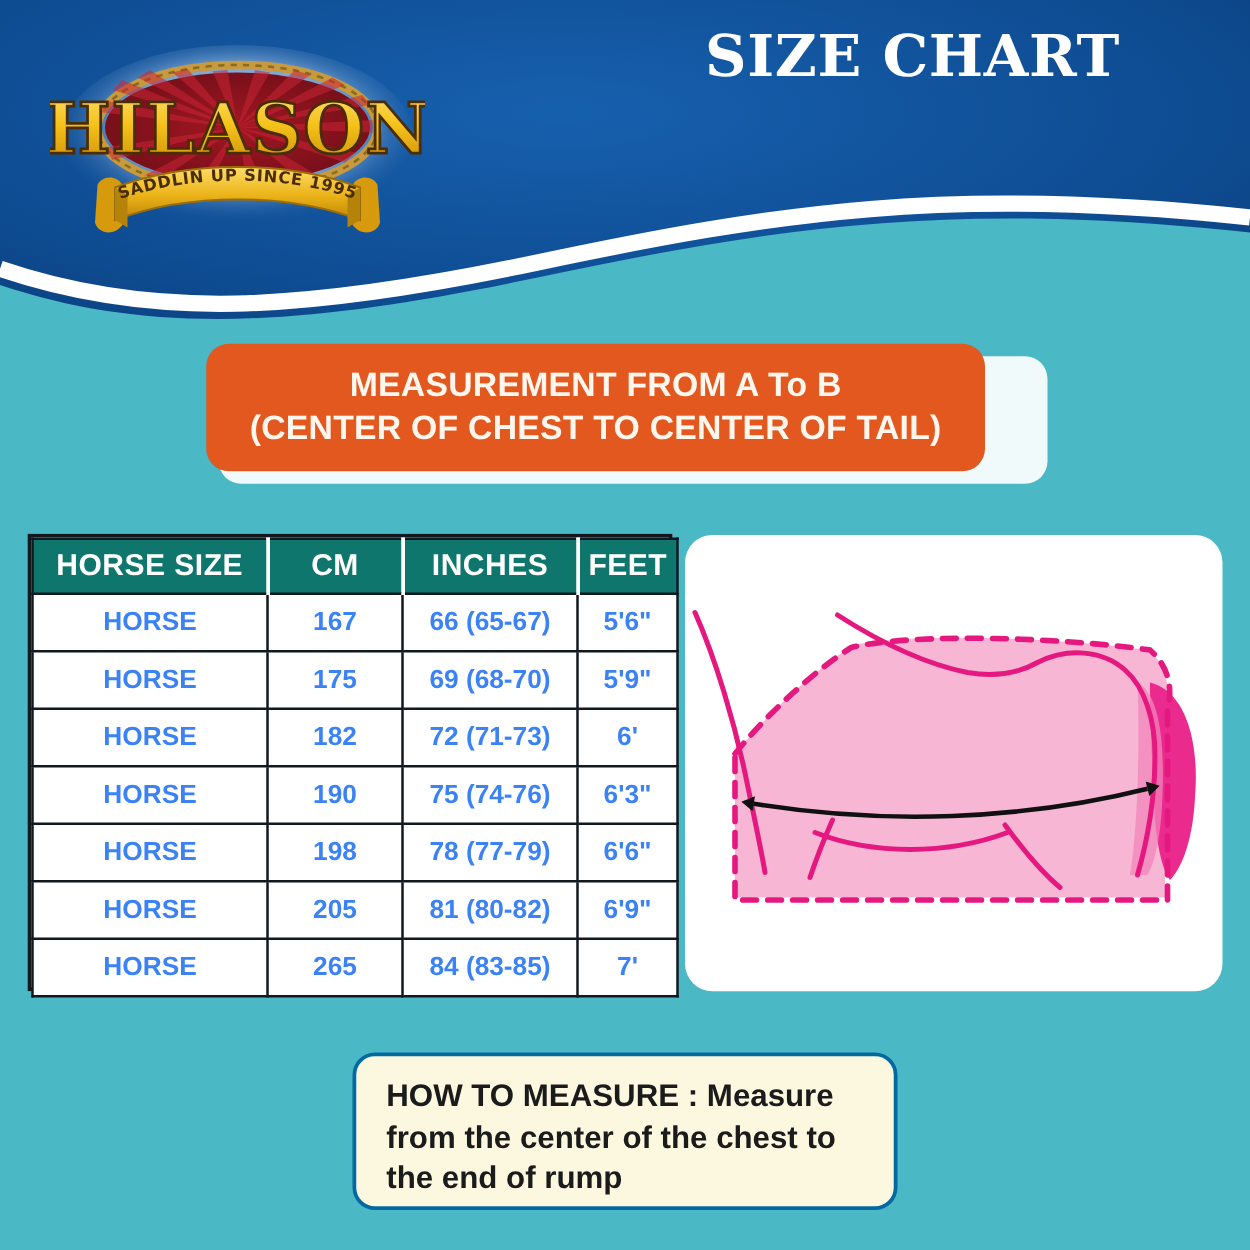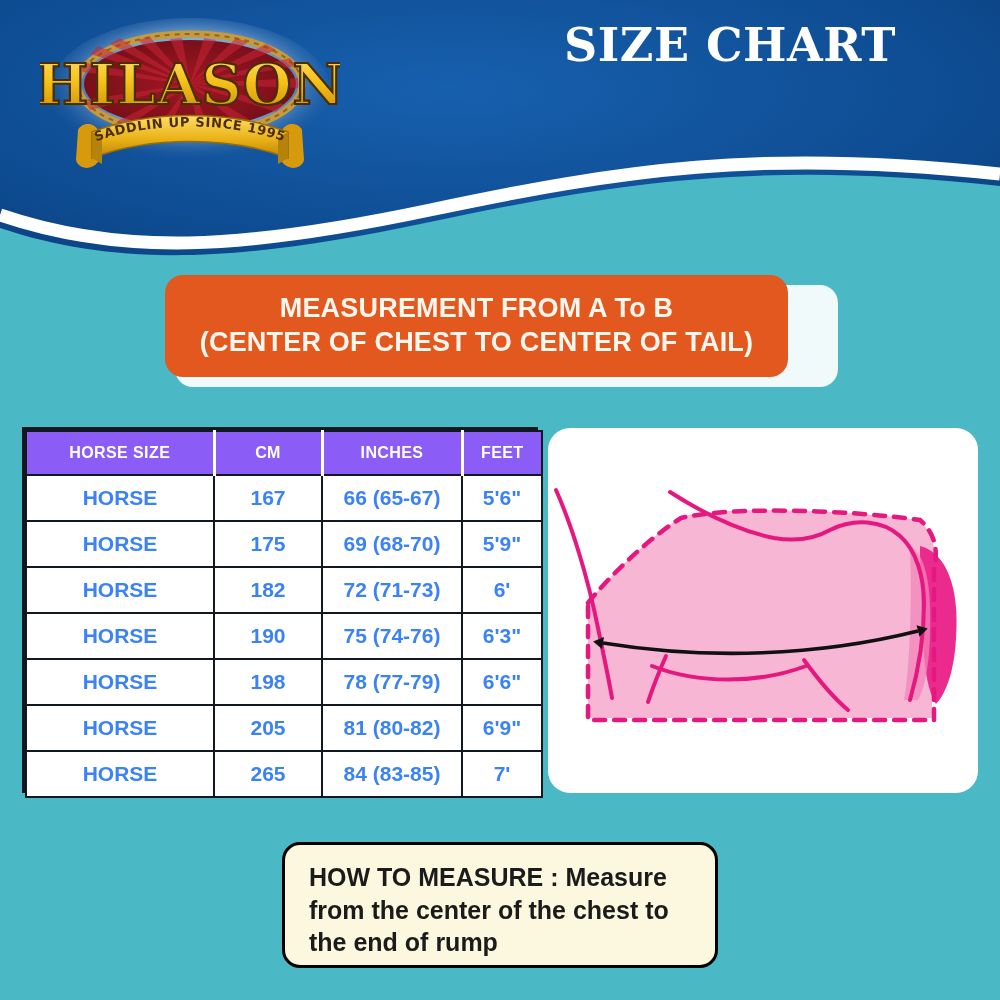--- a/index.html
+++ b/index.html
@@ -7,21 +7,21 @@
     width:1000px;height:1000px;overflow:hidden;
     font-family:"Liberation Sans", sans-serif;
     background:#4BB8C6;
     position:relative;
   }
   #stage{position:absolute;inset:0;width:1000px;height:1000px;}
 
   
   .header-bg{position:absolute;left:0;top:0;width:1000px;height:300px;}
 
-  .logo{position:absolute;left:40px;top:12px;width:300px;height:170px;}
+  .logo{position:absolute;left:40px;top:30px;width:300px;height:170px;}
   .logo svg{display:block;}
 
   .title{
     position:absolute;left:470px;top:20px;width:520px;
     text-align:center;color:#ffffff;
     font-family:"DejaVu Serif", serif;
     font-weight:700;font-size:46px;line-height:1.12;
     letter-spacing:0.5px;
     text-transform:uppercase;
   }
@@ -46,21 +46,21 @@
   .table-wrap{
     position:absolute;left:22px;top:427px;width:516px;height:366px;
     border:3px solid #12181f;background:#ffffff;box-sizing:border-box;
   }
   table.size-table{border-collapse:collapse;width:100%;height:100%;table-layout:fixed;}
   table.size-table th,table.size-table td{
     border:2px solid #12181f;text-align:center;vertical-align:middle;
     font-weight:700;box-sizing:border-box;
   }
   table.size-table thead th{
-    background:#8b5cf6;color:#ffffff;font-size:16px;letter-spacing:0.4px;height:44px;
+    background:#0f766e;color:#ffffff;font-size:24px;letter-spacing:0.4px;height:44px;
     border-color:#12181f;
   }
   table.size-table thead th.sep{border-left:3px solid #ffffff;border-right:3px solid #ffffff;}
   table.size-table tbody td{
     background:#ffffff;color:#3b82f6;font-size:21px;height:46px;
   }
   col.c1{width:188px;} col.c2{width:108px;} col.c3{width:140px;} col.c4{width:80px;}
 
   
   .illus-panel{
@@ -70,21 +70,21 @@
   .illus-panel svg{display:block;position:absolute;left:0;top:0;}
   .blanket-label{
     position:absolute;left:0;top:196px;width:430px;text-align:center;
     font-size:18px;font-weight:700;color:#111;letter-spacing:0.4px;
     pointer-events:none;
   }
 
   
   .note{
     position:absolute;left:282px;top:842px;width:436px;height:126px;
-    background:#FBF8DF;border:3px solid #000000;border-radius:18px;
+    background:#FBF8DF;border:3px solid #0369a1;border-radius:18px;
     box-sizing:border-box;
     padding:16px 20px 0 24px;
     color:#1b1b1b;font-weight:700;font-size:25px;line-height:1.30;
   }
 </style>
 </head>
 <body>
 
 <div id="stage">
 

